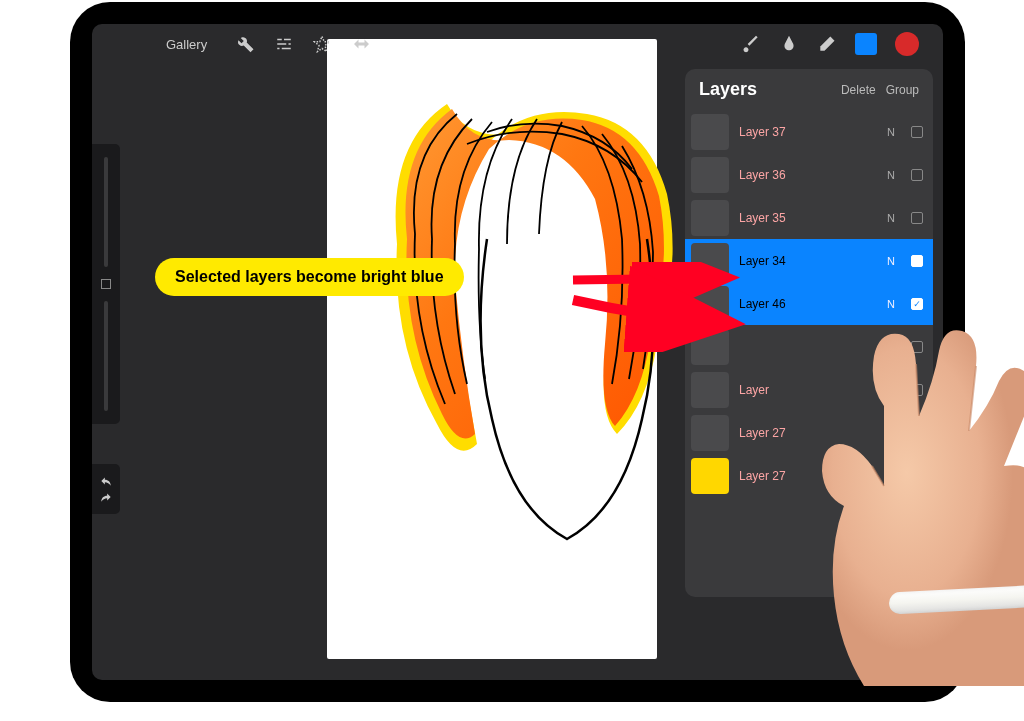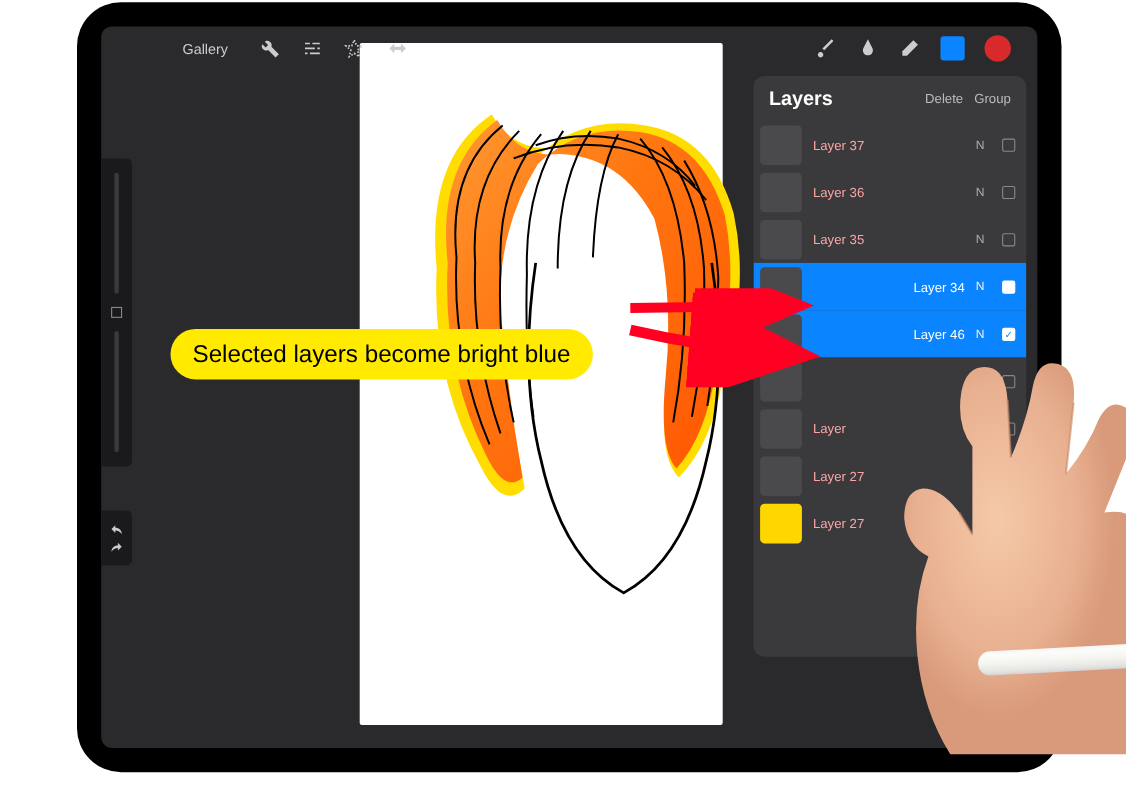--- a/index.html
+++ b/index.html
@@ -187,22 +187,21 @@
     }
     .layer-thumb.sketch {
       background: #4a4a4c;
     }
     .layer-name {
       color: #fca5a5;
       font-size: 12px;
       flex: 1;
     }
     .layer-row.selected .layer-name {
-      color: #ffffff;
-      text-align: right;
+      color: #000000;
     }
     .layer-blend {
       color: #aaa;
       font-size: 11px;
       margin-right: 6px;
     }
     .layer-row.selected .layer-blend {
       color: #eef;
     }
     .layer-checkbox {
@@ -222,26 +221,25 @@
       content: "✓";
       font-size: 9px;
       color: #0a84ff;
     }
     .annotation {
       position: absolute;
       left: 155px;
       top: 258px;
       background: #ffea00;
       color: #000;
-      font-size: 22px;
-      font-weight: 400;
+      font-size: 16px;
+      font-weight: 700;
       padding: 10px 20px;
       border-radius: 26px;
       z-index: 100;
-      margin-top: 41px;
     }
     .arrow-container {
       position: absolute;
       left: 568px;
       top: 262px;
       z-index: 99;
     }
     .hair-svg {
       position: absolute;
       top: 25px;

